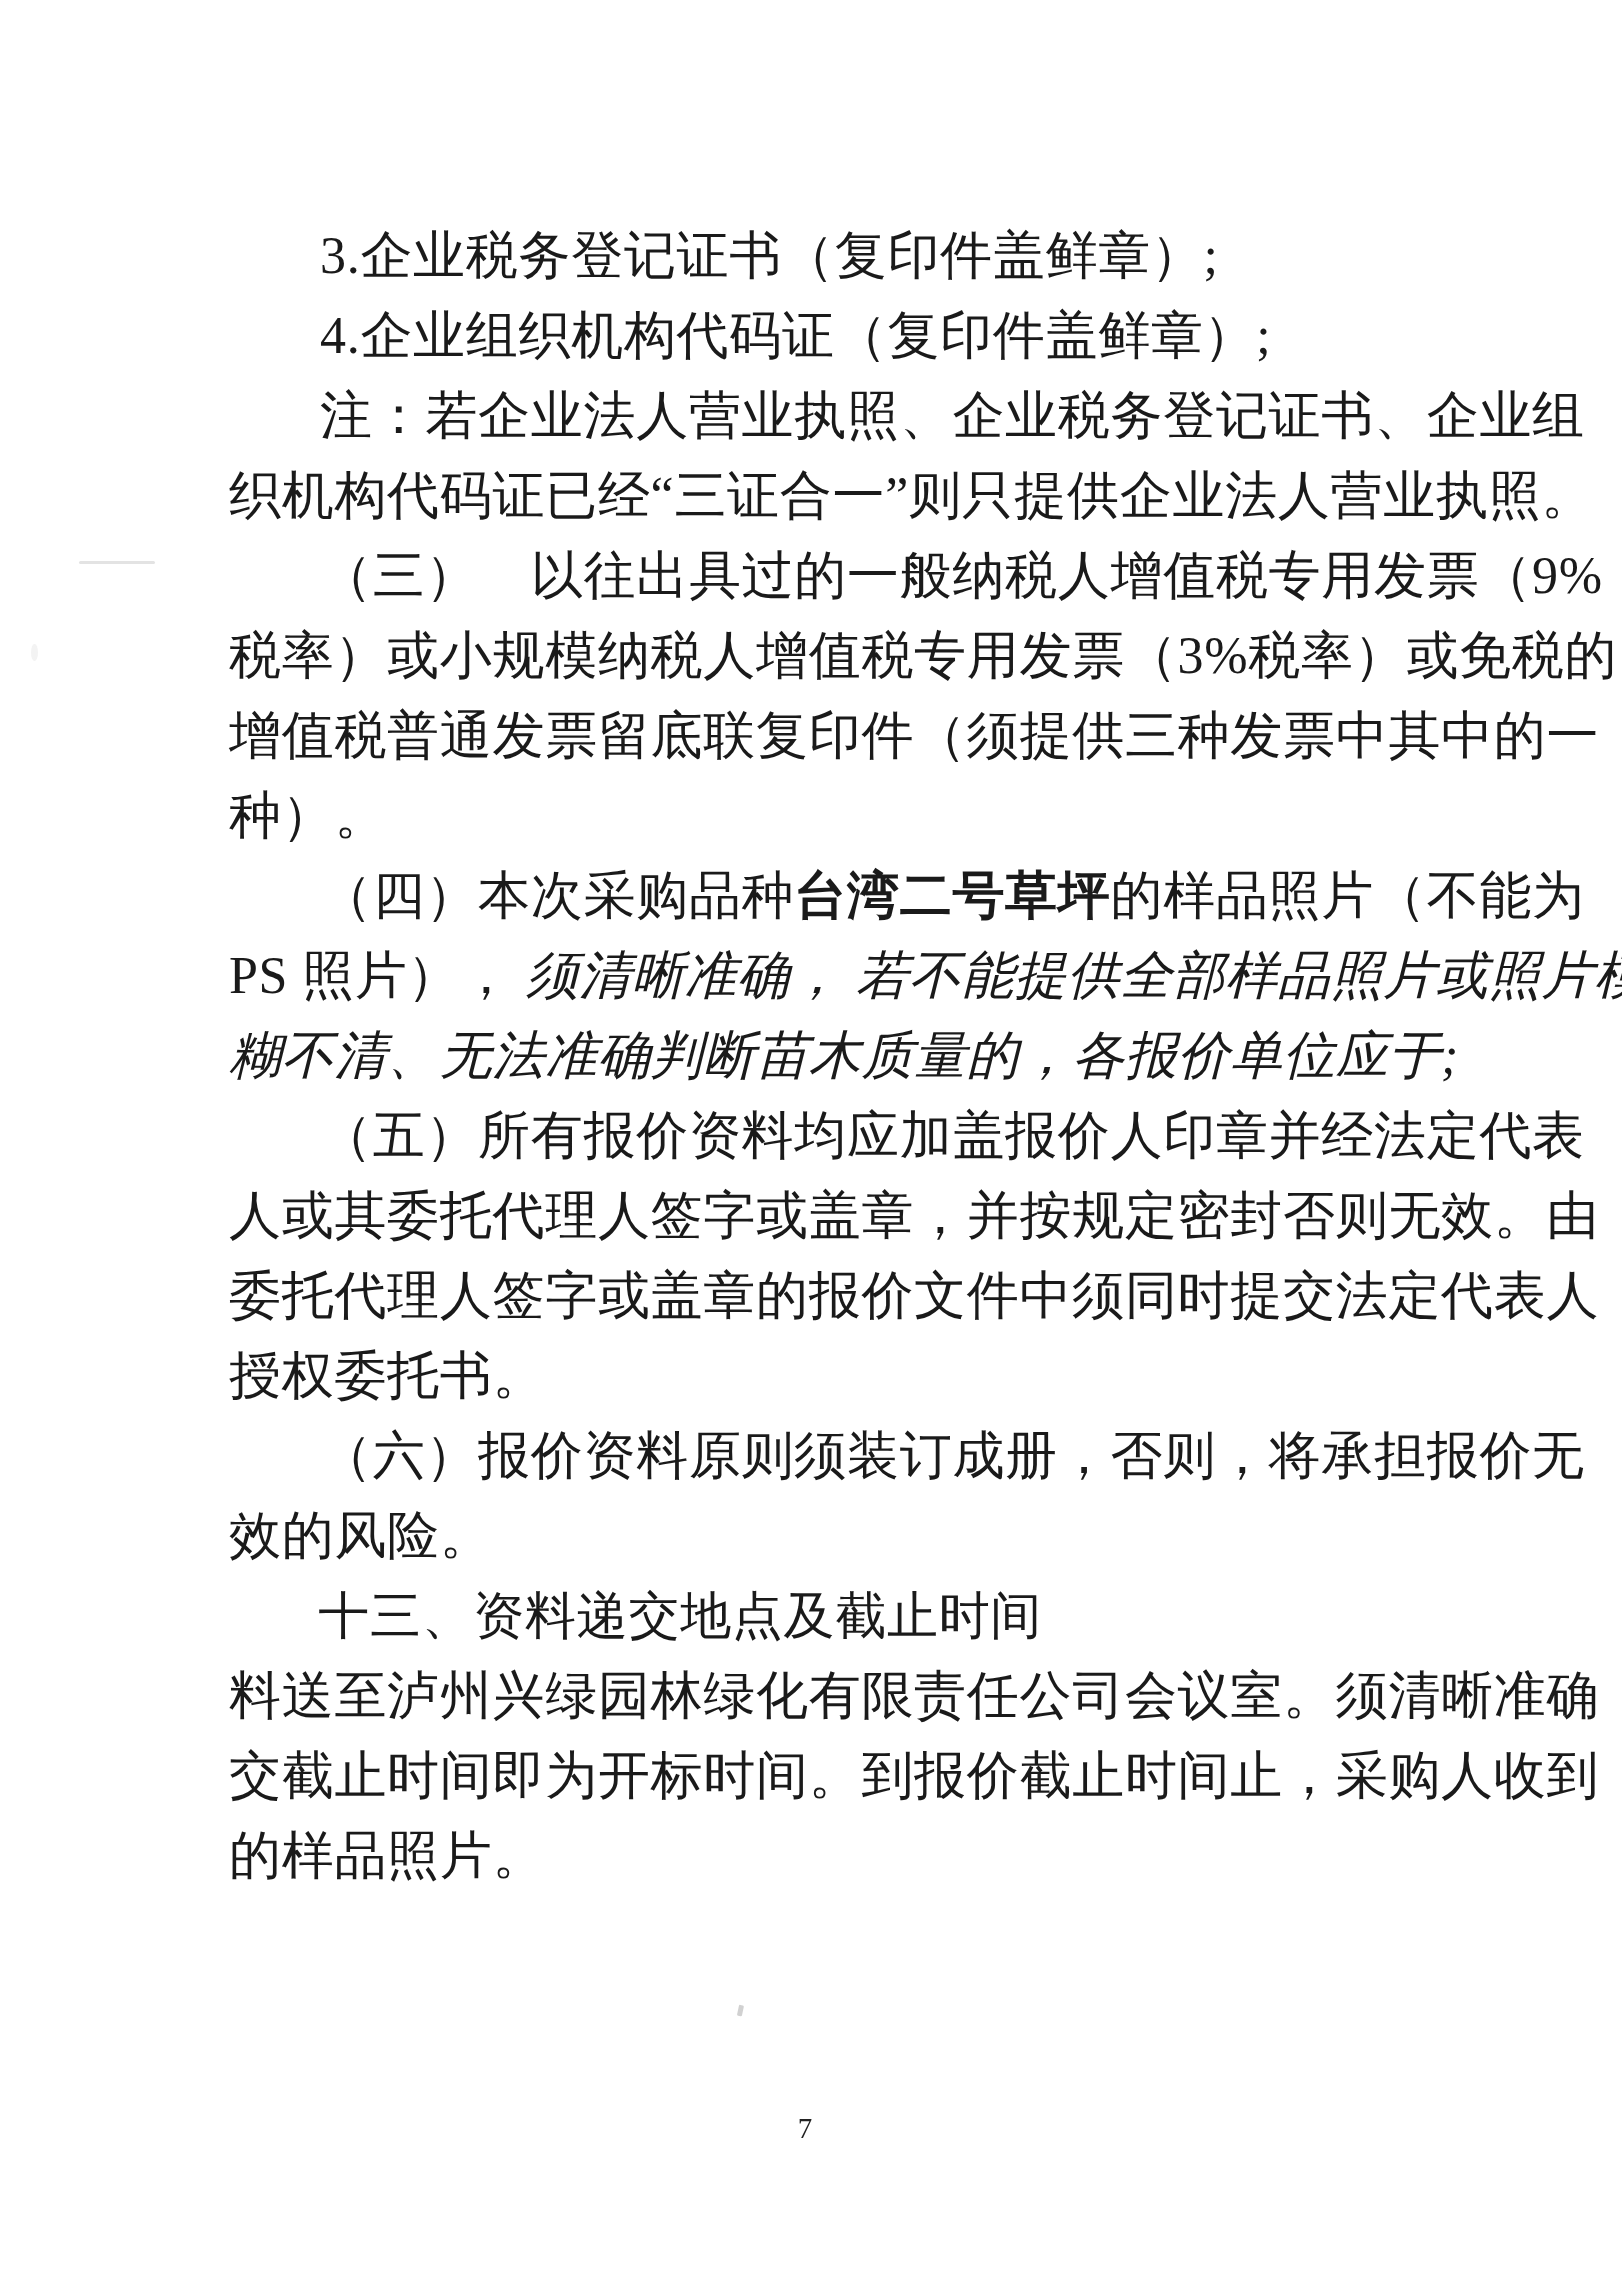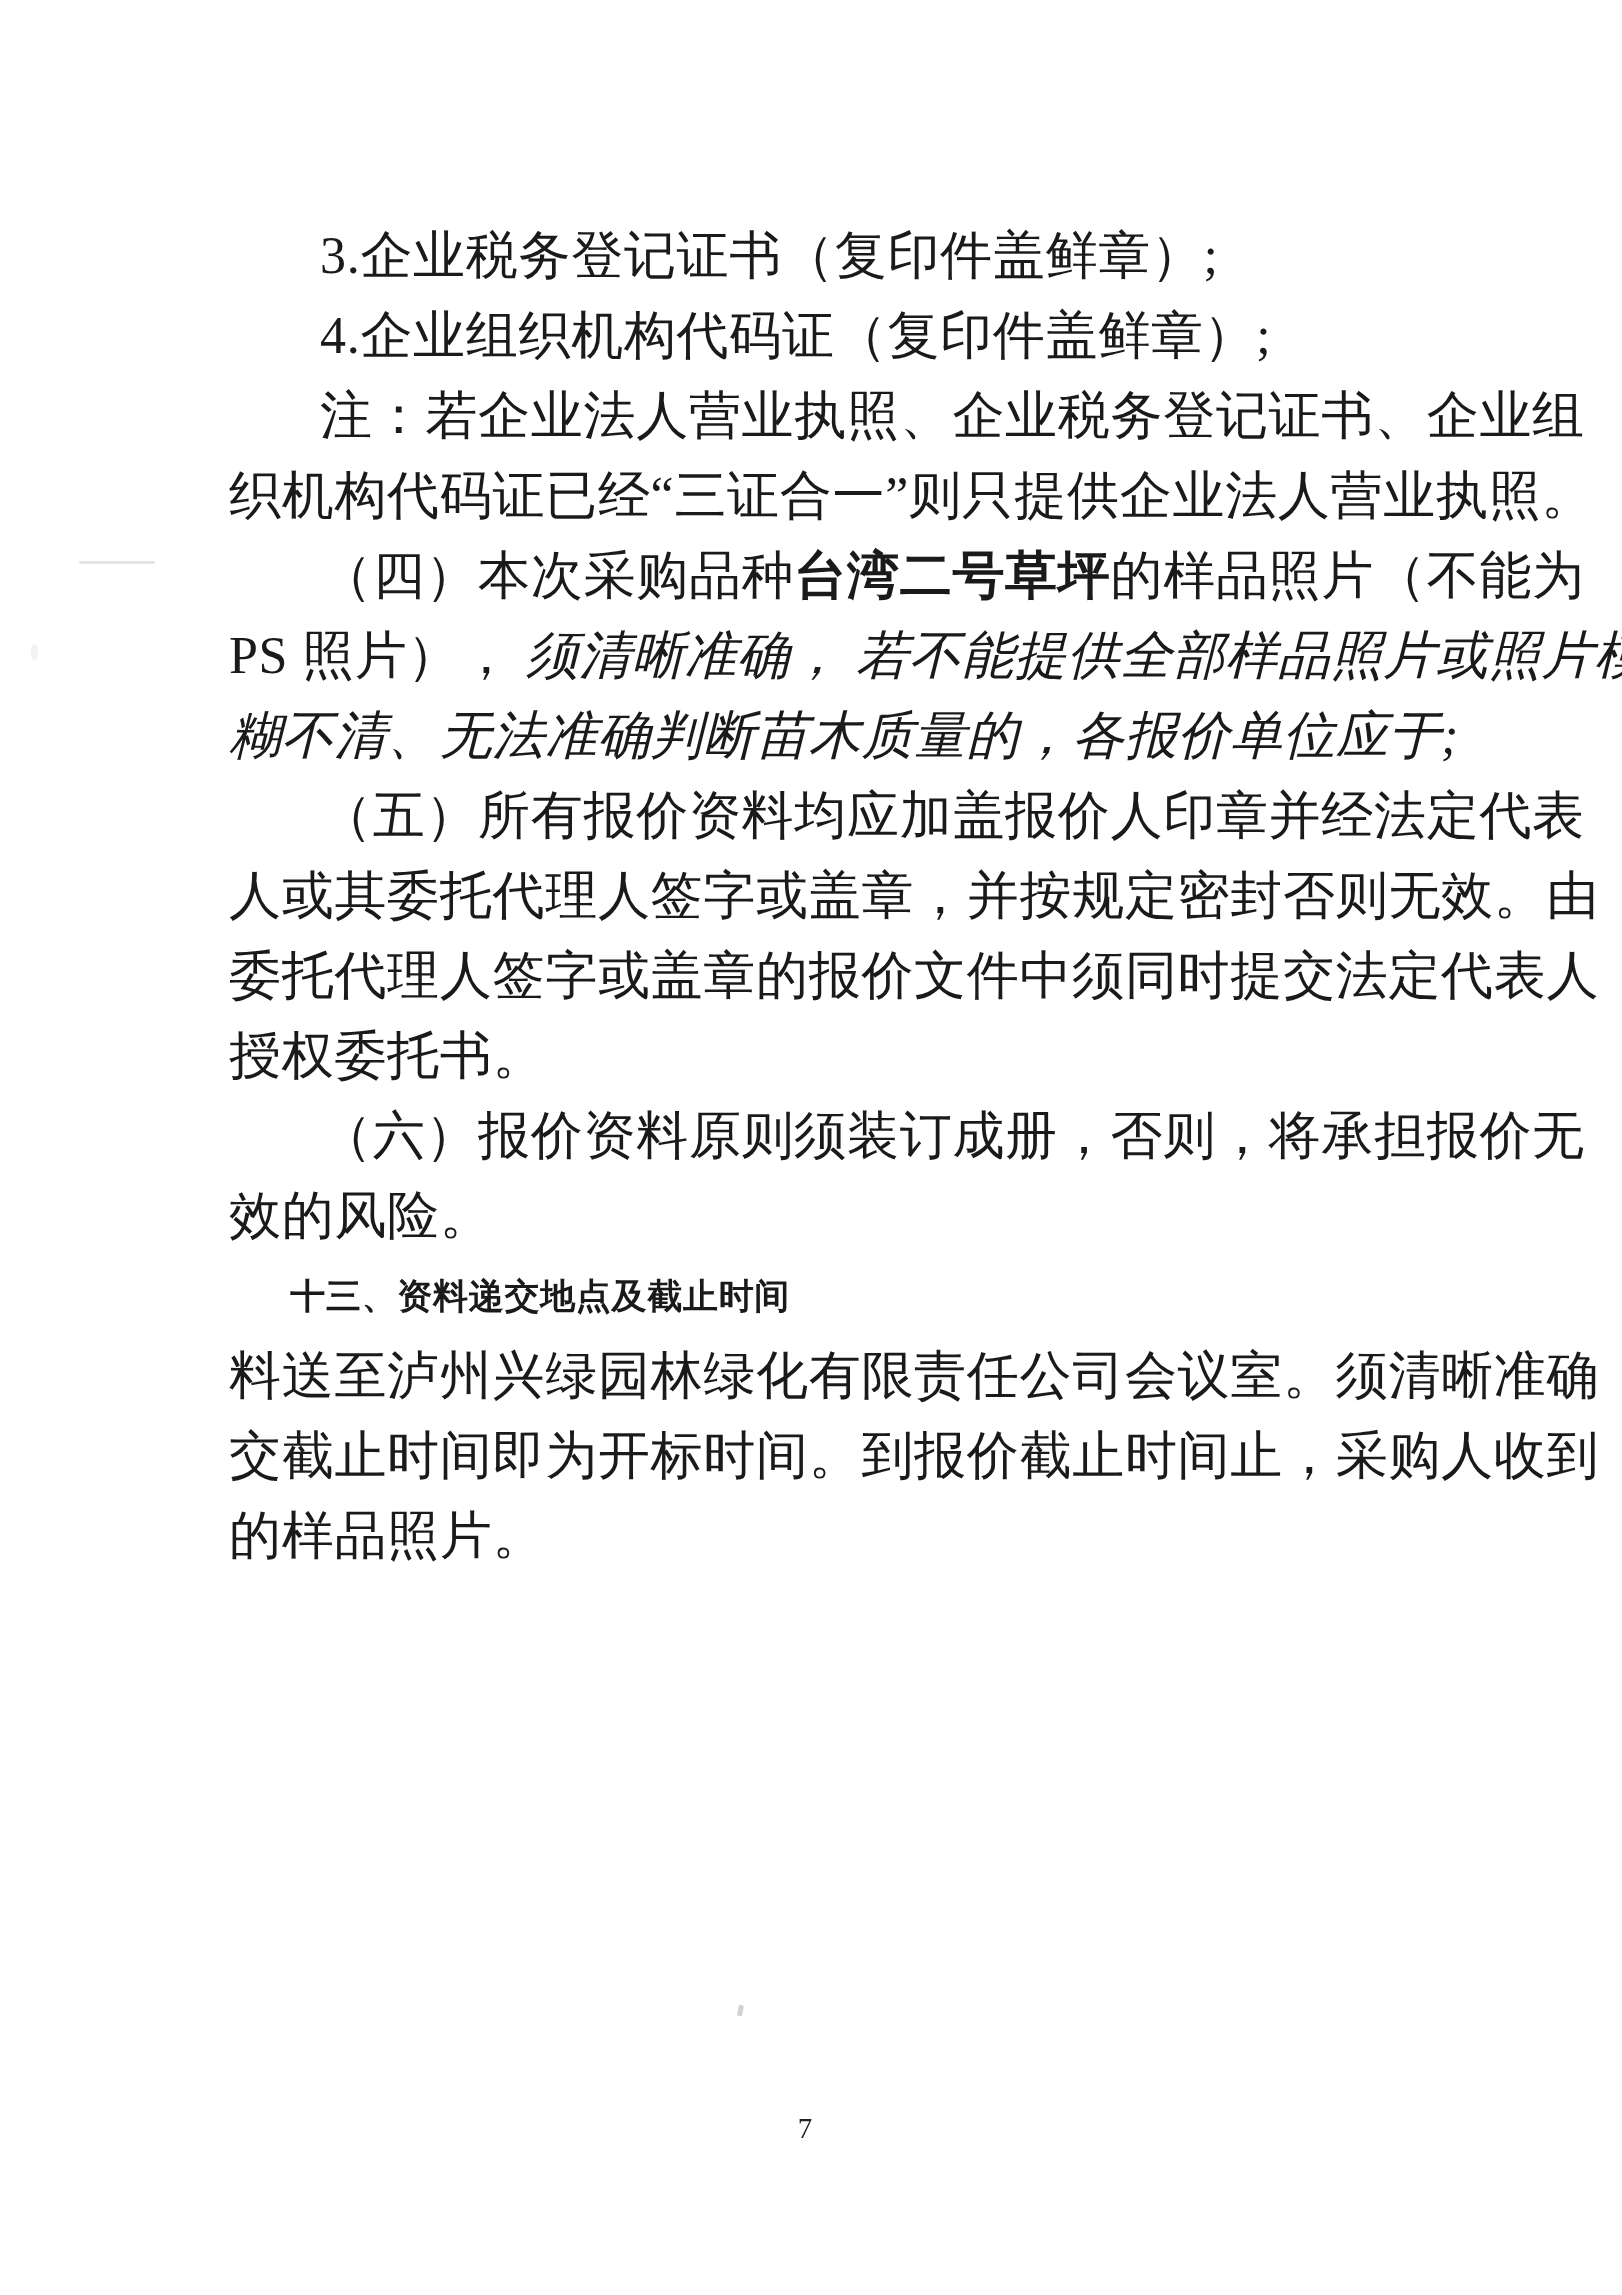--- a/index.html
+++ b/index.html
@@ -28,22 +28,22 @@
     white-space: nowrap;
     letter-spacing: 0.7px;
     text-rendering: optimizeLegibility;
   }
   
   .line.just { text-align: justify; text-align-last: justify; }
   
   .line.first { text-indent: 1.75em; }
   .para.heading .line {
     font-family: "Liberation Sans", "DejaVu Sans", sans-serif;
-    font-weight: 700;
-    font-size: 35px;
+    font-weight: 400;
+    font-size: 51px;
   }
   .seg.bold { font-weight: 700; }
   .seg.kai  { font-style: italic; }
   .page-number {
     position: absolute;
     left: 0; top: 2112px;
     width: 1610px;
     text-align: center;
     font-size: 29px;
     color: #222;
@@ -67,20 +67,26 @@
         <div class="line first"><span class="seg">3.企业税务登记证书（复印件盖鲜章）;</span></div>
       </div>
       <div class="para body">
         <div class="line first"><span class="seg">4.企业组织机构代码证（复印件盖鲜章）;</span></div>
       </div>
       <div class="para body">
         <div class="line first just"><span class="seg">注：若企业法人营业执照、企业税务登记证书、企业组</span></div>
         <div class="line"><span class="seg">织机构代码证已经“三证合一”则只提供企业法人营业执照。</span></div>
       </div>
       <div class="para body">
+        <div class="line first just"><span class="seg">（三）　以往出具过的一般纳税人增值税专用发票（9%</span></div>
+        <div class="line just"><span class="seg">税率）或小规模纳税人增值税专用发票（3%税率）或免税的</span></div>
+        <div class="line just"><span class="seg">增值税普通发票留底联复印件（须提供三种发票中其中的一</span></div>
+        <div class="line"><span class="seg">种）。</span></div>
+      </div>
+      <div class="para body">
         <div class="line first just"><span class="seg">（四）本次采购品种</span><span class="seg bold">台湾二号草坪</span><span class="seg">的样品照片（不能为</span></div>
         <div class="line just"><span class="seg">PS 照片）， </span><span class="seg kai">须清晰准确， 若不能提供全部样品照片或照片模</span></div>
         <div class="line"><span class="seg kai">糊不清、无法准确判断苗木质量的，各报价单位应于;</span></div>
       </div>
       <div class="para body">
         <div class="line first just"><span class="seg">（五）所有报价资料均应加盖报价人印章并经法定代表</span></div>
         <div class="line just"><span class="seg">人或其委托代理人签字或盖章，并按规定密封否则无效。由</span></div>
         <div class="line just"><span class="seg">委托代理人签字或盖章的报价文件中须同时提交法定代表人</span></div>
         <div class="line"><span class="seg">授权委托书。</span></div>
       </div>

